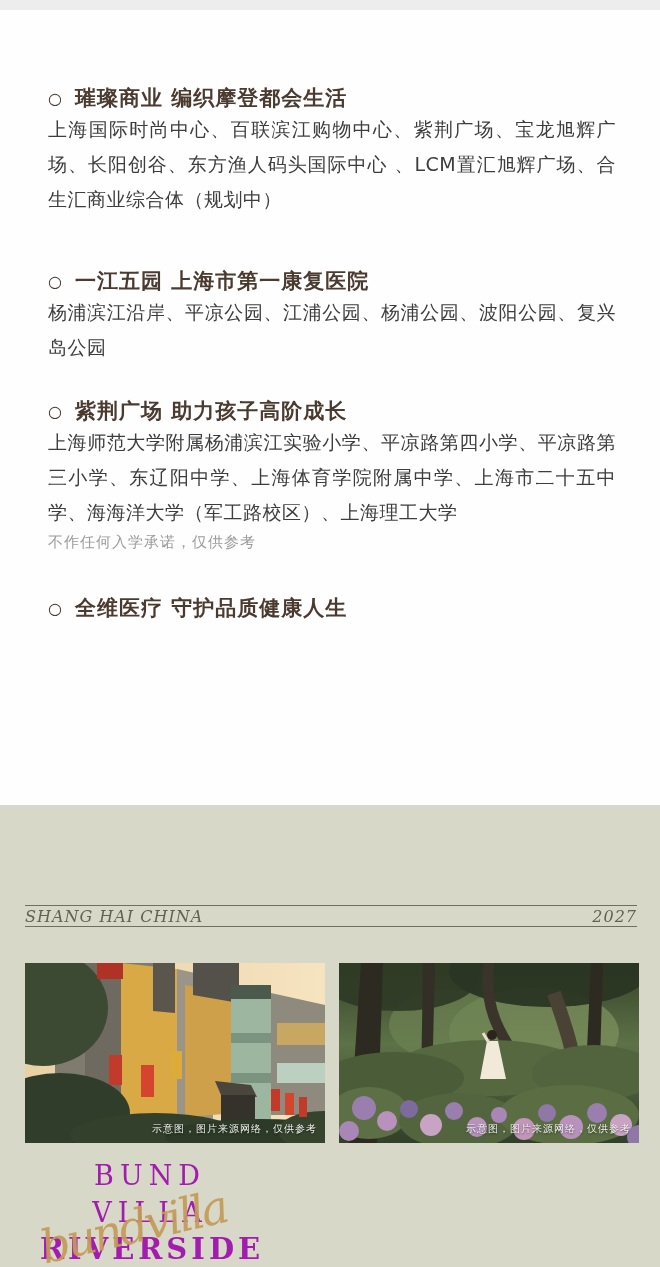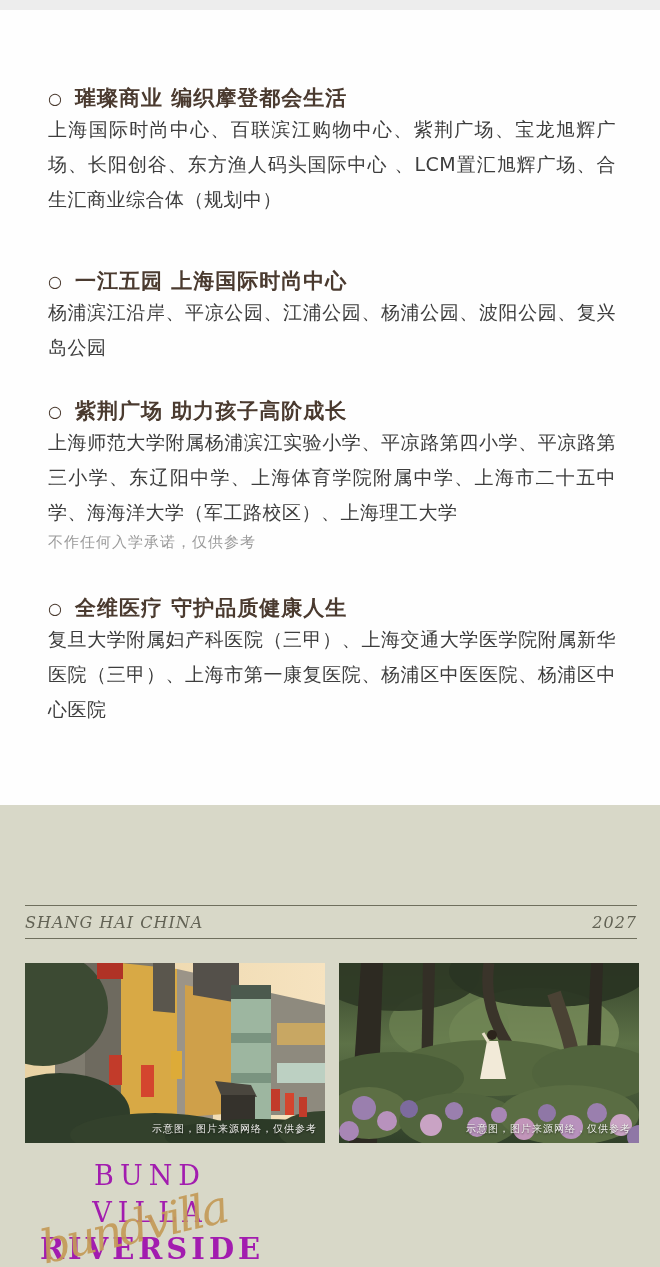--- a/index.html
+++ b/index.html
@@ -61,21 +61,21 @@
   .footer {
     position: relative;
     height: 462px;
     background: #d8d8c8;
   }
   .date-band {
     position: absolute;
     top: 100px; left: 25px; right: 23px;
     border-top: 1px solid #6f6f5d;
     border-bottom: 1px solid #6f6f5d;
-    height: 34px;
+    height: 22px;
     display: flex;
     align-items: center;
     justify-content: space-between;
     font-family: "DejaVu Serif", "Liberation Serif", serif;
     font-style: italic;
     font-size: 16px;
     color: #626254;
     letter-spacing: 1px;
   }
   .photos {
@@ -139,40 +139,39 @@
       <div class="section-heading">
         <span class="bullet">○</span>
         <span>璀璨商业 编织摩登都会生活</span>
       </div>
       <div class="section-body">上海国际时尚中心、百联滨江购物中心、紫荆广场、宝龙旭辉广场、长阳创谷、东方渔人码头国际中心 、LCM置汇旭辉广场、合生汇商业综合体（规划中）</div>
     </div>
 
     <div class="section" id="sec-parks">
       <div class="section-heading">
         <span class="bullet">○</span>
-        <span>一江五园 上海国际时尚中心</span>
+        <span>一江五园 上海市第一康复医院</span>
       </div>
       <div class="section-body">杨浦滨江沿岸、平凉公园、江浦公园、杨浦公园、波阳公园、复兴岛公园</div>
     </div>
 
     <div class="section" id="sec-schools">
       <div class="section-heading">
         <span class="bullet">○</span>
         <span>紫荆广场 助力孩子高阶成长</span>
       </div>
       <div class="section-body">上海师范大学附属杨浦滨江实验小学、平凉路第四小学、平凉路第三小学、东辽阳中学、上海体育学院附属中学、上海市二十五中学、海海洋大学（军工路校区）、上海理工大学</div>
       <div class="section-note">不作任何入学承诺，仅供参考</div>
     </div>
 
     <div class="section" id="sec-medical">
       <div class="section-heading">
         <span class="bullet">○</span>
         <span>全维医疗 守护品质健康人生</span>
       </div>
-      <div class="section-body">复旦大学附属妇产科医院（三甲）、上海交通大学医学院附属新华医院（三甲）、上海市第一康复医院、杨浦区中医医院、杨浦区中心医院</div>
     </div>
 
   </div>
 
   <div class="footer">
 
     <div class="date-band">
       <span>SHANG HAI CHINA</span>
       <span>2027</span>
     </div>

